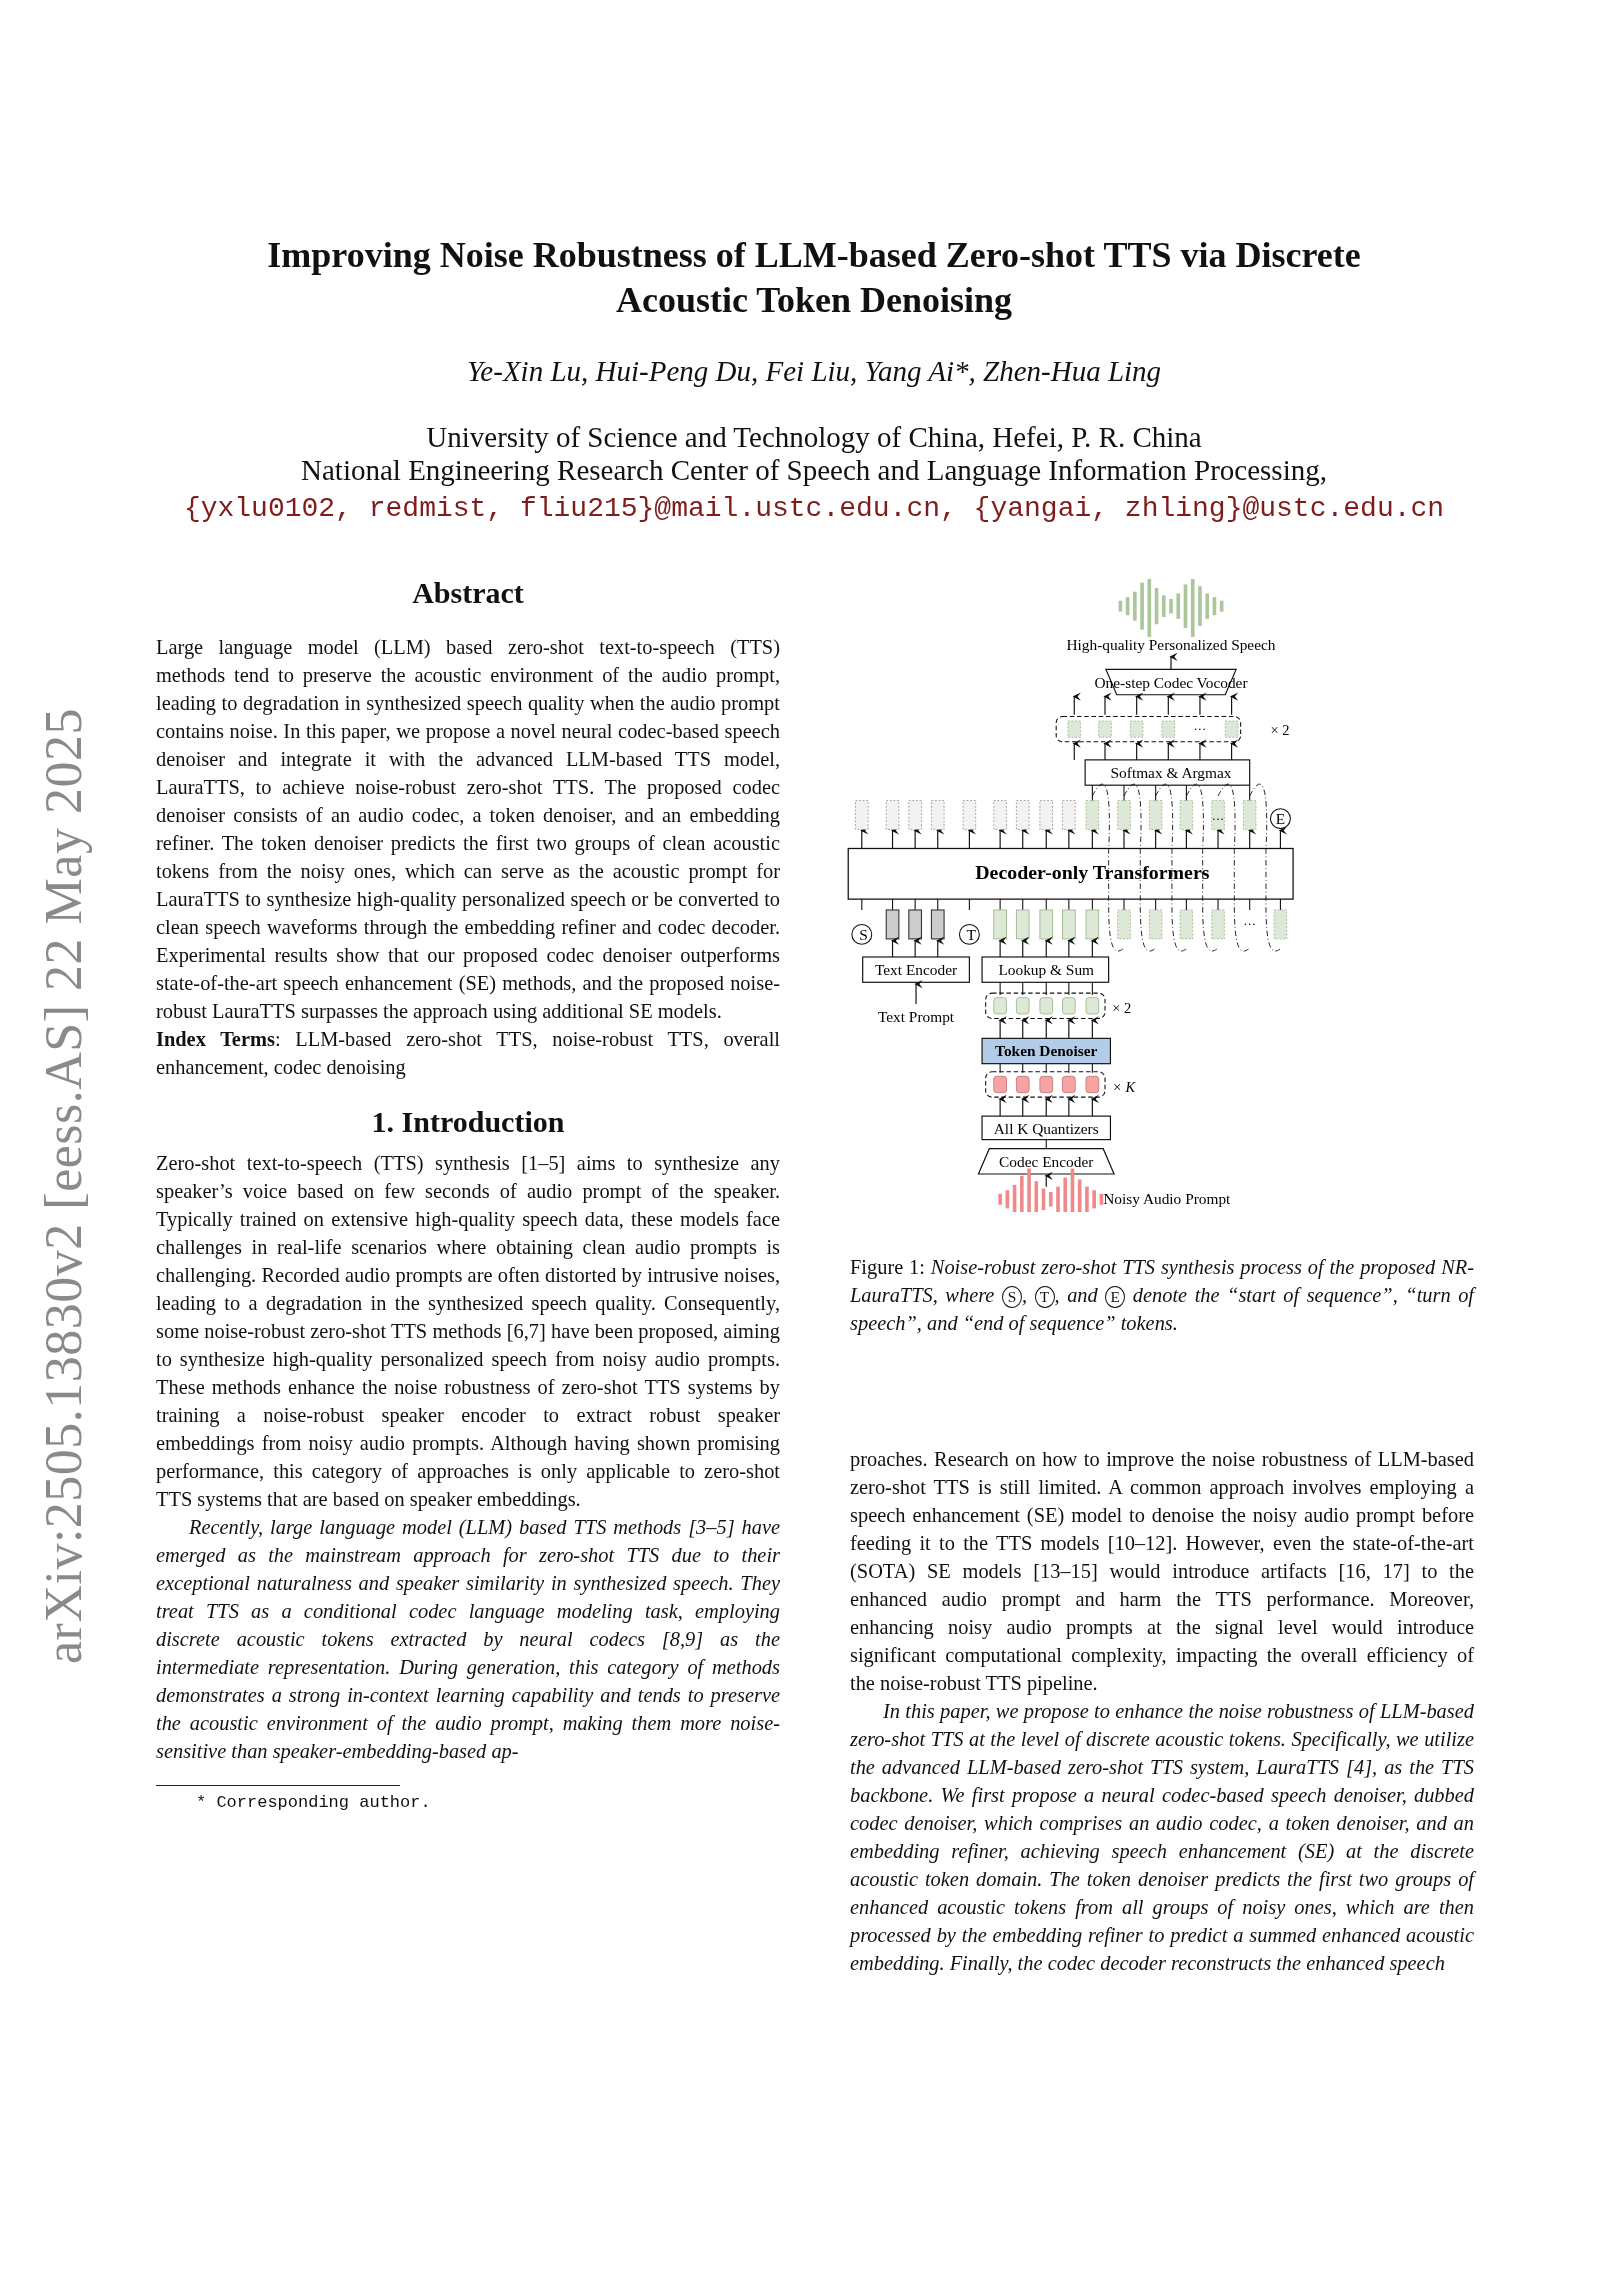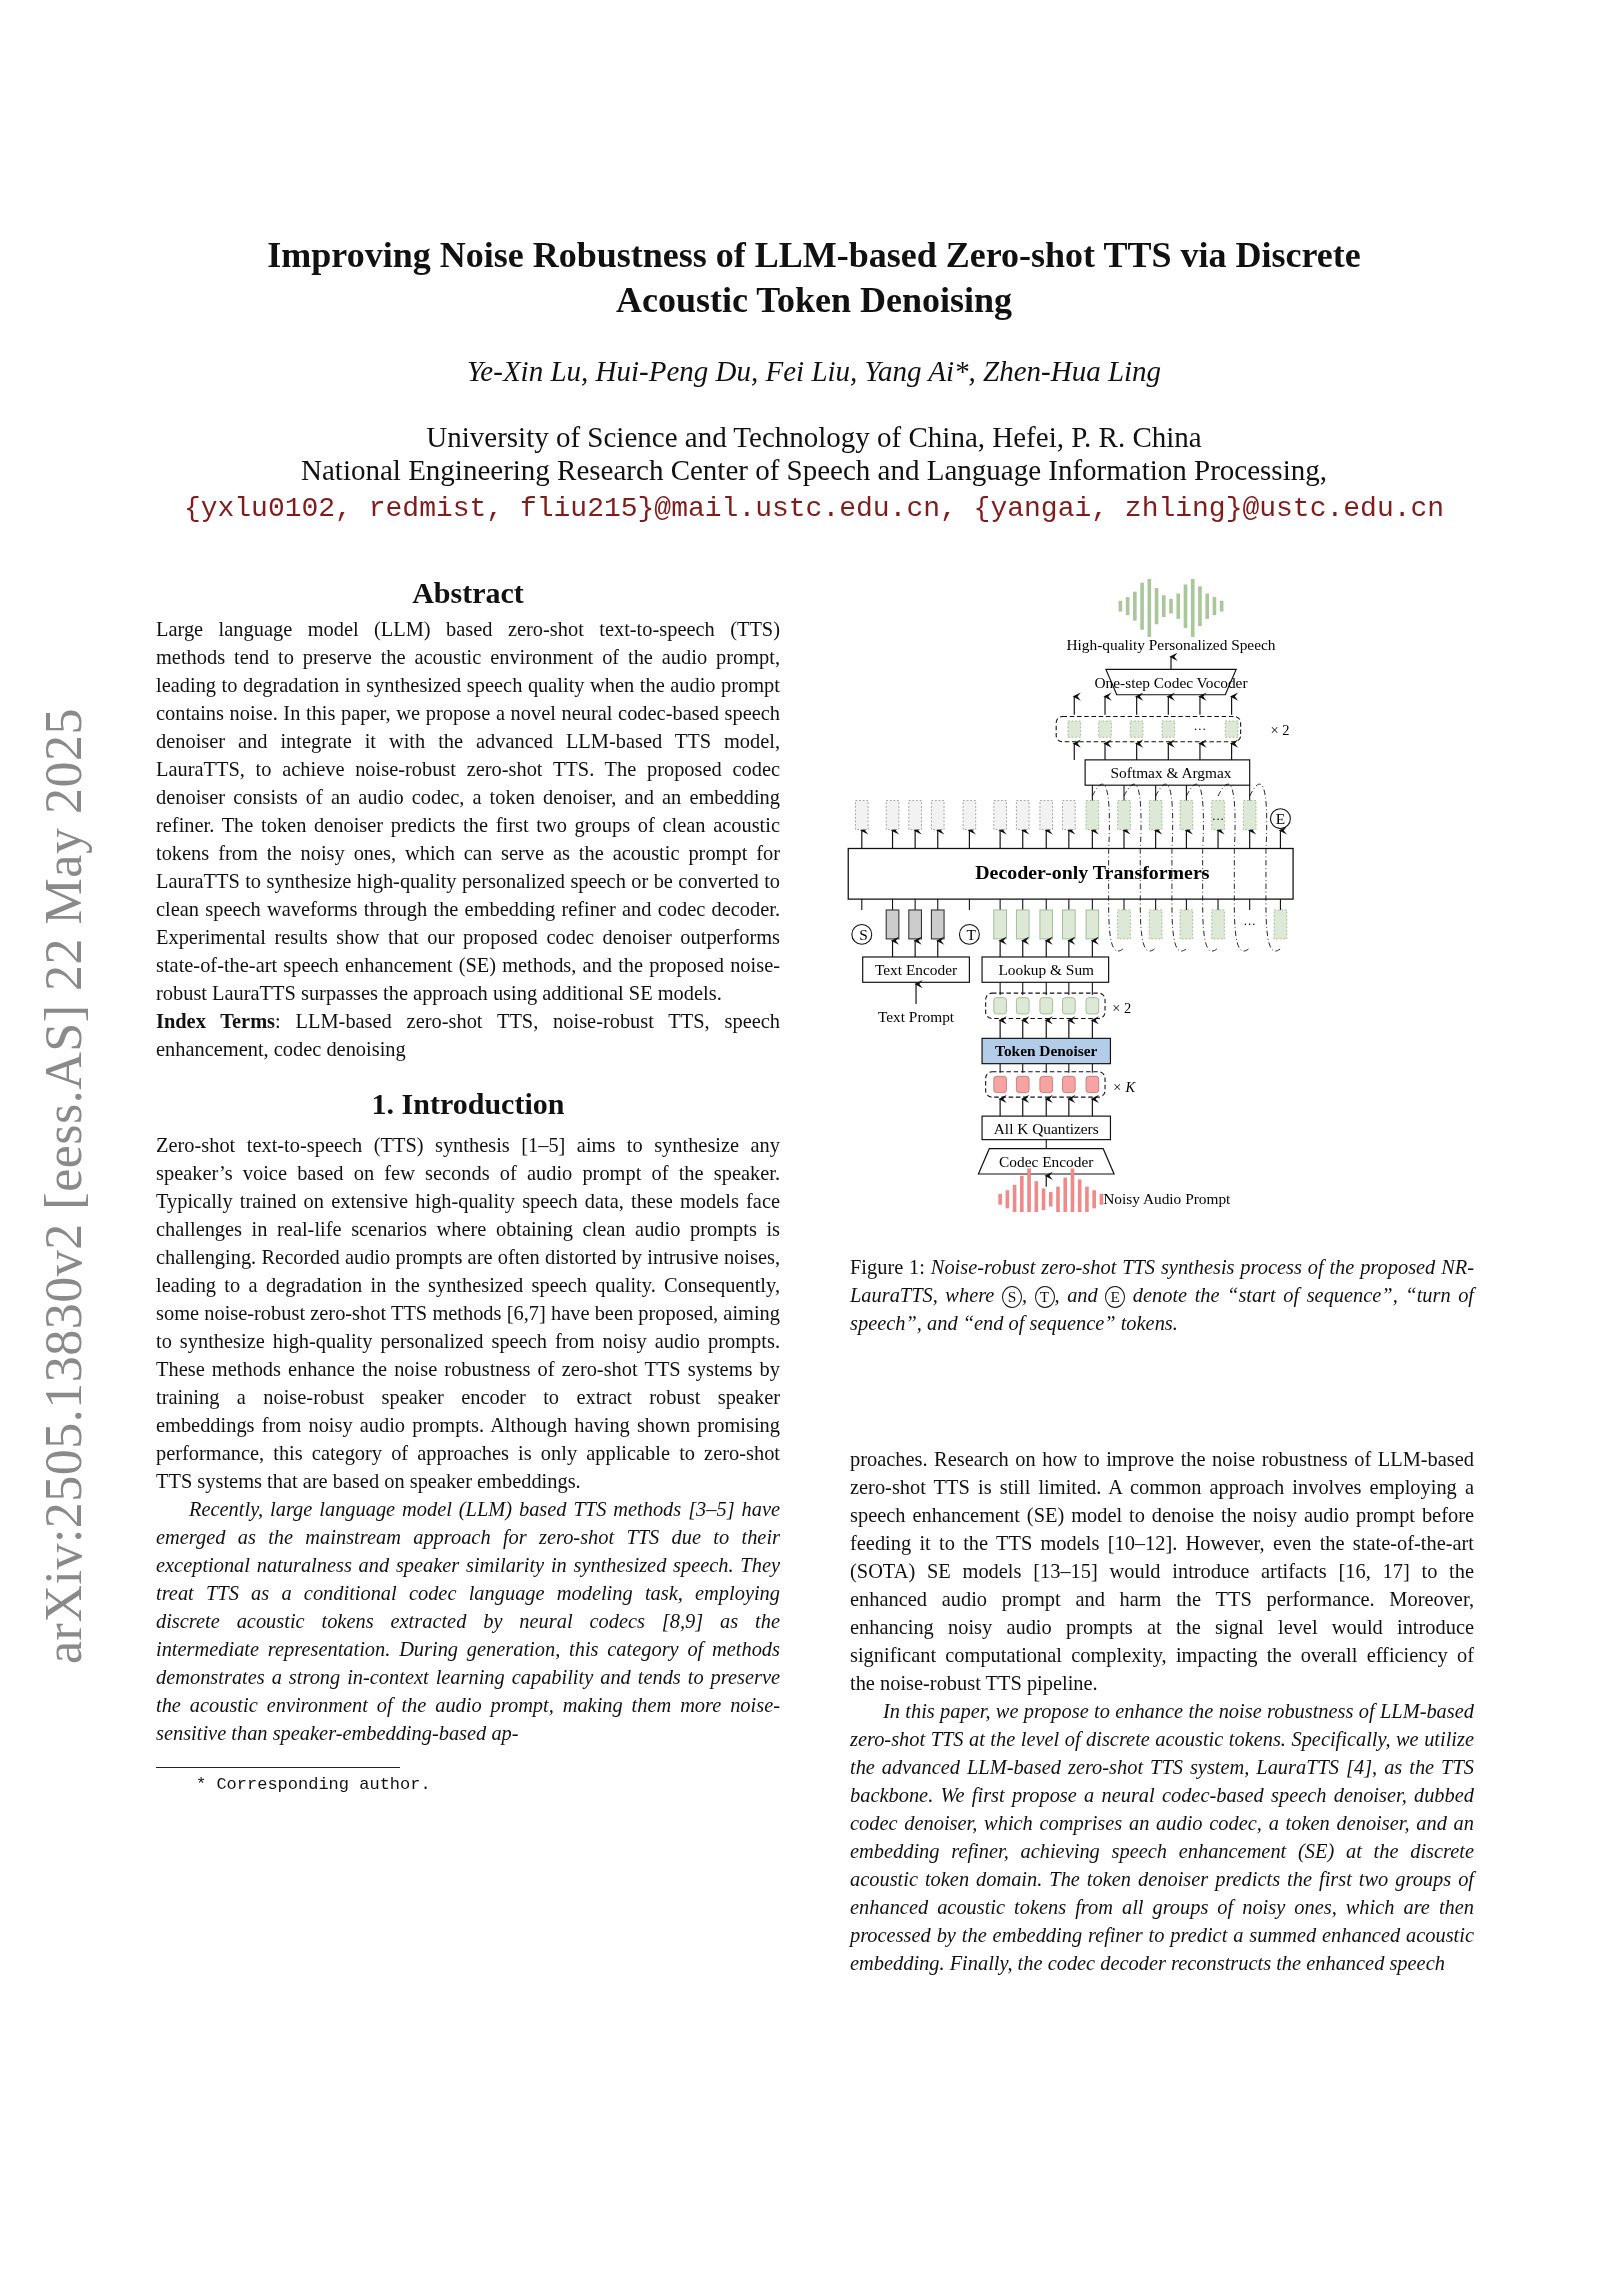--- a/index.html
+++ b/index.html
@@ -39,23 +39,23 @@
   <div>Acoustic Token Denoising</div>
 </div>
 <div class="authors">Ye-Xin Lu, Hui-Peng Du, Fei Liu, Yang Ai*, Zhen-Hua Ling</div>
 <div class="affil">
   <div>University of Science and Technology of China, Hefei, P. R. China</div>
   <div>National Engineering Research Center of Speech and Language Information Processing,</div>
 </div>
 <div class="emails">{yxlu0102, redmist, fliu215}@mail.ustc.edu.cn, {yangai, zhling}@ustc.edu.cn</div>
 
 <div class="col left" style="top:579px;">
-  <div class="h1" style="margin-bottom:8px;">Abstract</div>
+  <div class="h1" style="margin-bottom:26px;">Abstract</div>
   <p>Large language model (LLM) based zero-shot text-to-speech (TTS) methods tend to preserve the acoustic environment of the audio prompt, leading to degradation in synthesized speech quality when the audio prompt contains noise. In this paper, we propose a novel neural codec-based speech denoiser and integrate it with the advanced LLM-based TTS model, LauraTTS, to achieve noise-robust zero-shot TTS. The proposed codec denoiser consists of an audio codec, a token denoiser, and an embedding refiner. The token denoiser predicts the first two groups of clean acoustic tokens from the noisy ones, which can serve as the acoustic prompt for LauraTTS to synthesize high-quality personalized speech or be converted to clean speech waveforms through the embedding refiner and codec decoder. Experimental results show that our proposed codec denoiser outperforms state-of-the-art speech enhancement (SE) methods, and the proposed noise-robust LauraTTS surpasses the approach using additional SE models.</p>
-  <p><b>Index Terms</b><span>: LLM-based zero-shot TTS, noise-robust TTS, speech enhancement, codec denoising</span></p>
+  <p><b>Index Terms</b><span>: LLM-based zero-shot TTS, noise-robust TTS, overall enhancement, codec denoising</span></p>
   <div class="h1" style="margin-top:27px; margin-bottom:12.7px;">1.  Introduction</div>
   <p>Zero-shot text-to-speech (TTS) synthesis [1–5] aims to synthesize any speaker’s voice based on few seconds of audio prompt of the speaker.  Typically trained on extensive high-quality speech data, these models face challenges in real-life scenarios where obtaining clean audio prompts is challenging. Recorded audio prompts are often distorted by intrusive noises, leading to a degradation in the synthesized speech quality. Consequently, some noise-robust zero-shot TTS methods [6,7] have been proposed, aiming to synthesize high-quality personalized speech from noisy audio prompts.  These methods enhance the noise robustness of zero-shot TTS systems by training a noise-robust speaker encoder to extract robust speaker embeddings from noisy audio prompts.  Although having shown promising performance, this category of approaches is only applicable to zero-shot TTS systems that are based on speaker embeddings.</p>
   <p class="indent">Recently, large language model (LLM) based TTS methods [3–5] have emerged as the mainstream approach for zero-shot TTS due to their exceptional naturalness and speaker similarity in synthesized speech.  They treat TTS as a conditional codec language modeling task, employing discrete acoustic tokens extracted by neural codecs [8,9] as the intermediate representation. During generation, this category of methods demonstrates a strong in-context learning capability and tends to preserve the acoustic environment of the audio prompt, making them more noise-sensitive than speaker-embedding-based ap-</p>
   <div class="footrule"></div>
   <div class="footnote">* Corresponding author.</div>
 </div>
 
 <svg id="figure" width="651" height="633" viewBox="0 0 720 700">
   <defs>
     <marker id="arr" viewBox="0 0 10 10" refX="5" refY="2" markerWidth="7" markerHeight="8" orient="auto-start-reverse">

